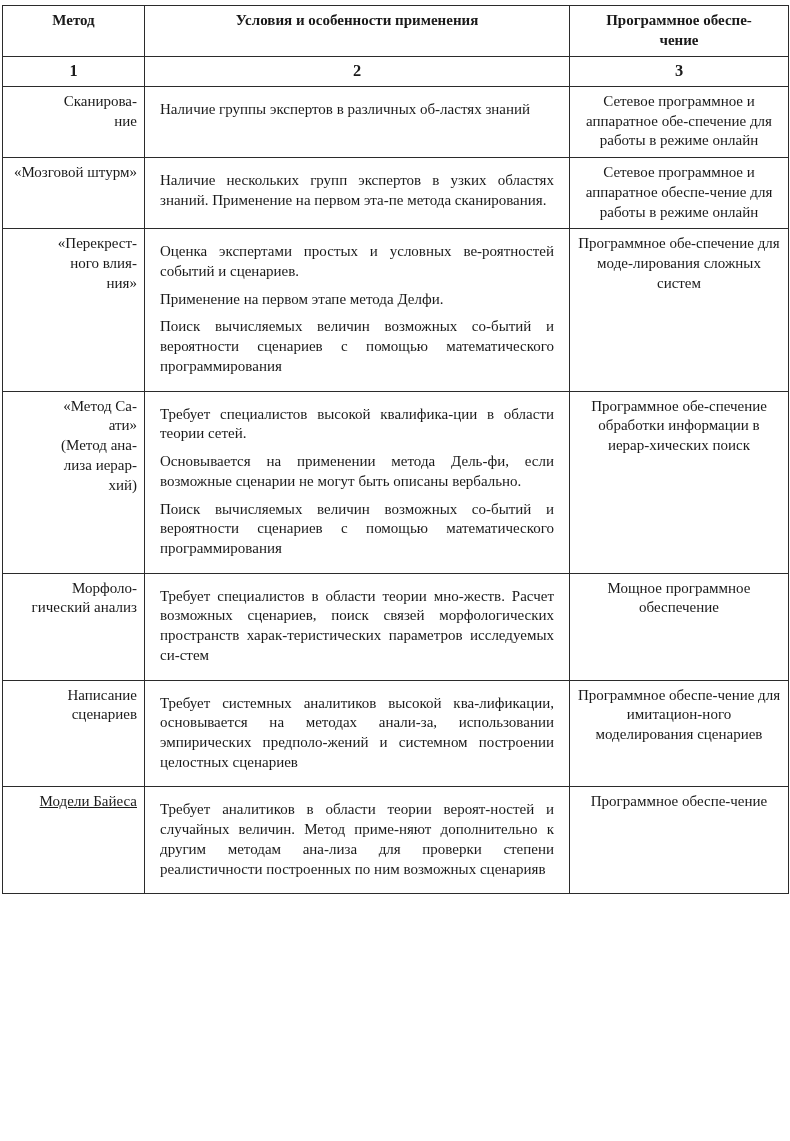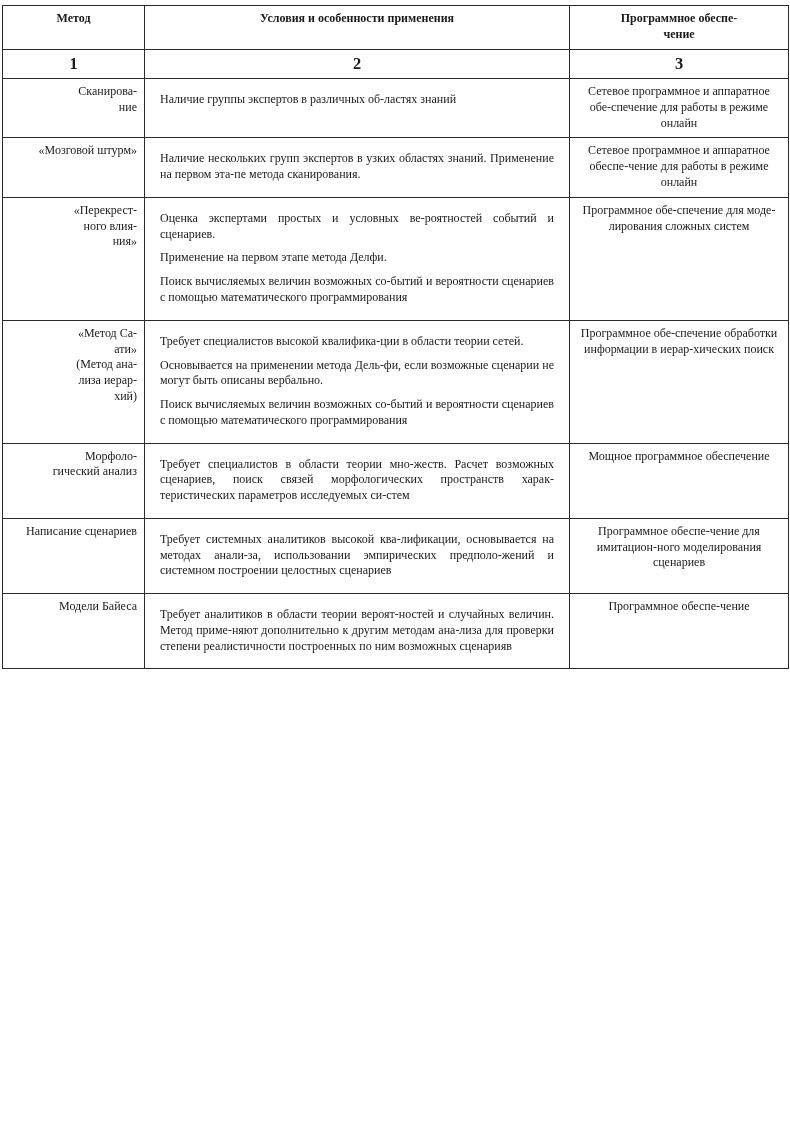--- a/index.html
+++ b/index.html
@@ -33,21 +33,21 @@
 
   table.methods-table col.c1 { width: 142px; }
   table.methods-table col.c2 { width: 425px; }
   table.methods-table col.c3 { width: 219px; }
 
   table.methods-table th,
   table.methods-table td {
     border: 1.6px solid #2b2b2b;
     vertical-align: top;
     padding: 5px 7px 6px 7px;
-    font-size: 12px;
+    font-size: 15px;
     line-height: 1.315;
     box-sizing: border-box;
   }
 
   
   thead th {
     font-weight: bold;
     text-align: center;
     vertical-align: middle;
     padding-top: 7px;
@@ -167,21 +167,21 @@
           <td class="col-software">Мощное программное обеспечение</td>
         </tr>
         <tr>
           <td class="col-method" style="white-space: pre-line;">Написание сценариев</td>
           <td class="col-conditions">
             <p>Требует системных аналитиков высокой ква-лификации, основывается на методах анали-за, использовании эмпирических предполо-жений и системном построении целостных сценариев</p>
           </td>
           <td class="col-software">Программное обеспе-чение для имитацион-ного моделирования сценариев</td>
         </tr>
         <tr class="last-row">
-          <td class="col-method" style="white-space: pre-line;">Модели Байеса</td>
+          <td class="col-method" style="white-space: pre-line; text-decoration: underline;">Модели Байеса</td>
           <td class="col-conditions">
             <p>Требует аналитиков в области теории вероят-ностей и случайных величин. Метод приме-няют дополнительно к другим методам ана-лиза для проверки степени реалистичности построенных по ним возможных сценарияв</p>
           </td>
           <td class="col-software">Программное обеспе-чение</td>
         </tr>
       </tbody>
   </table>
 
 </div>
 

